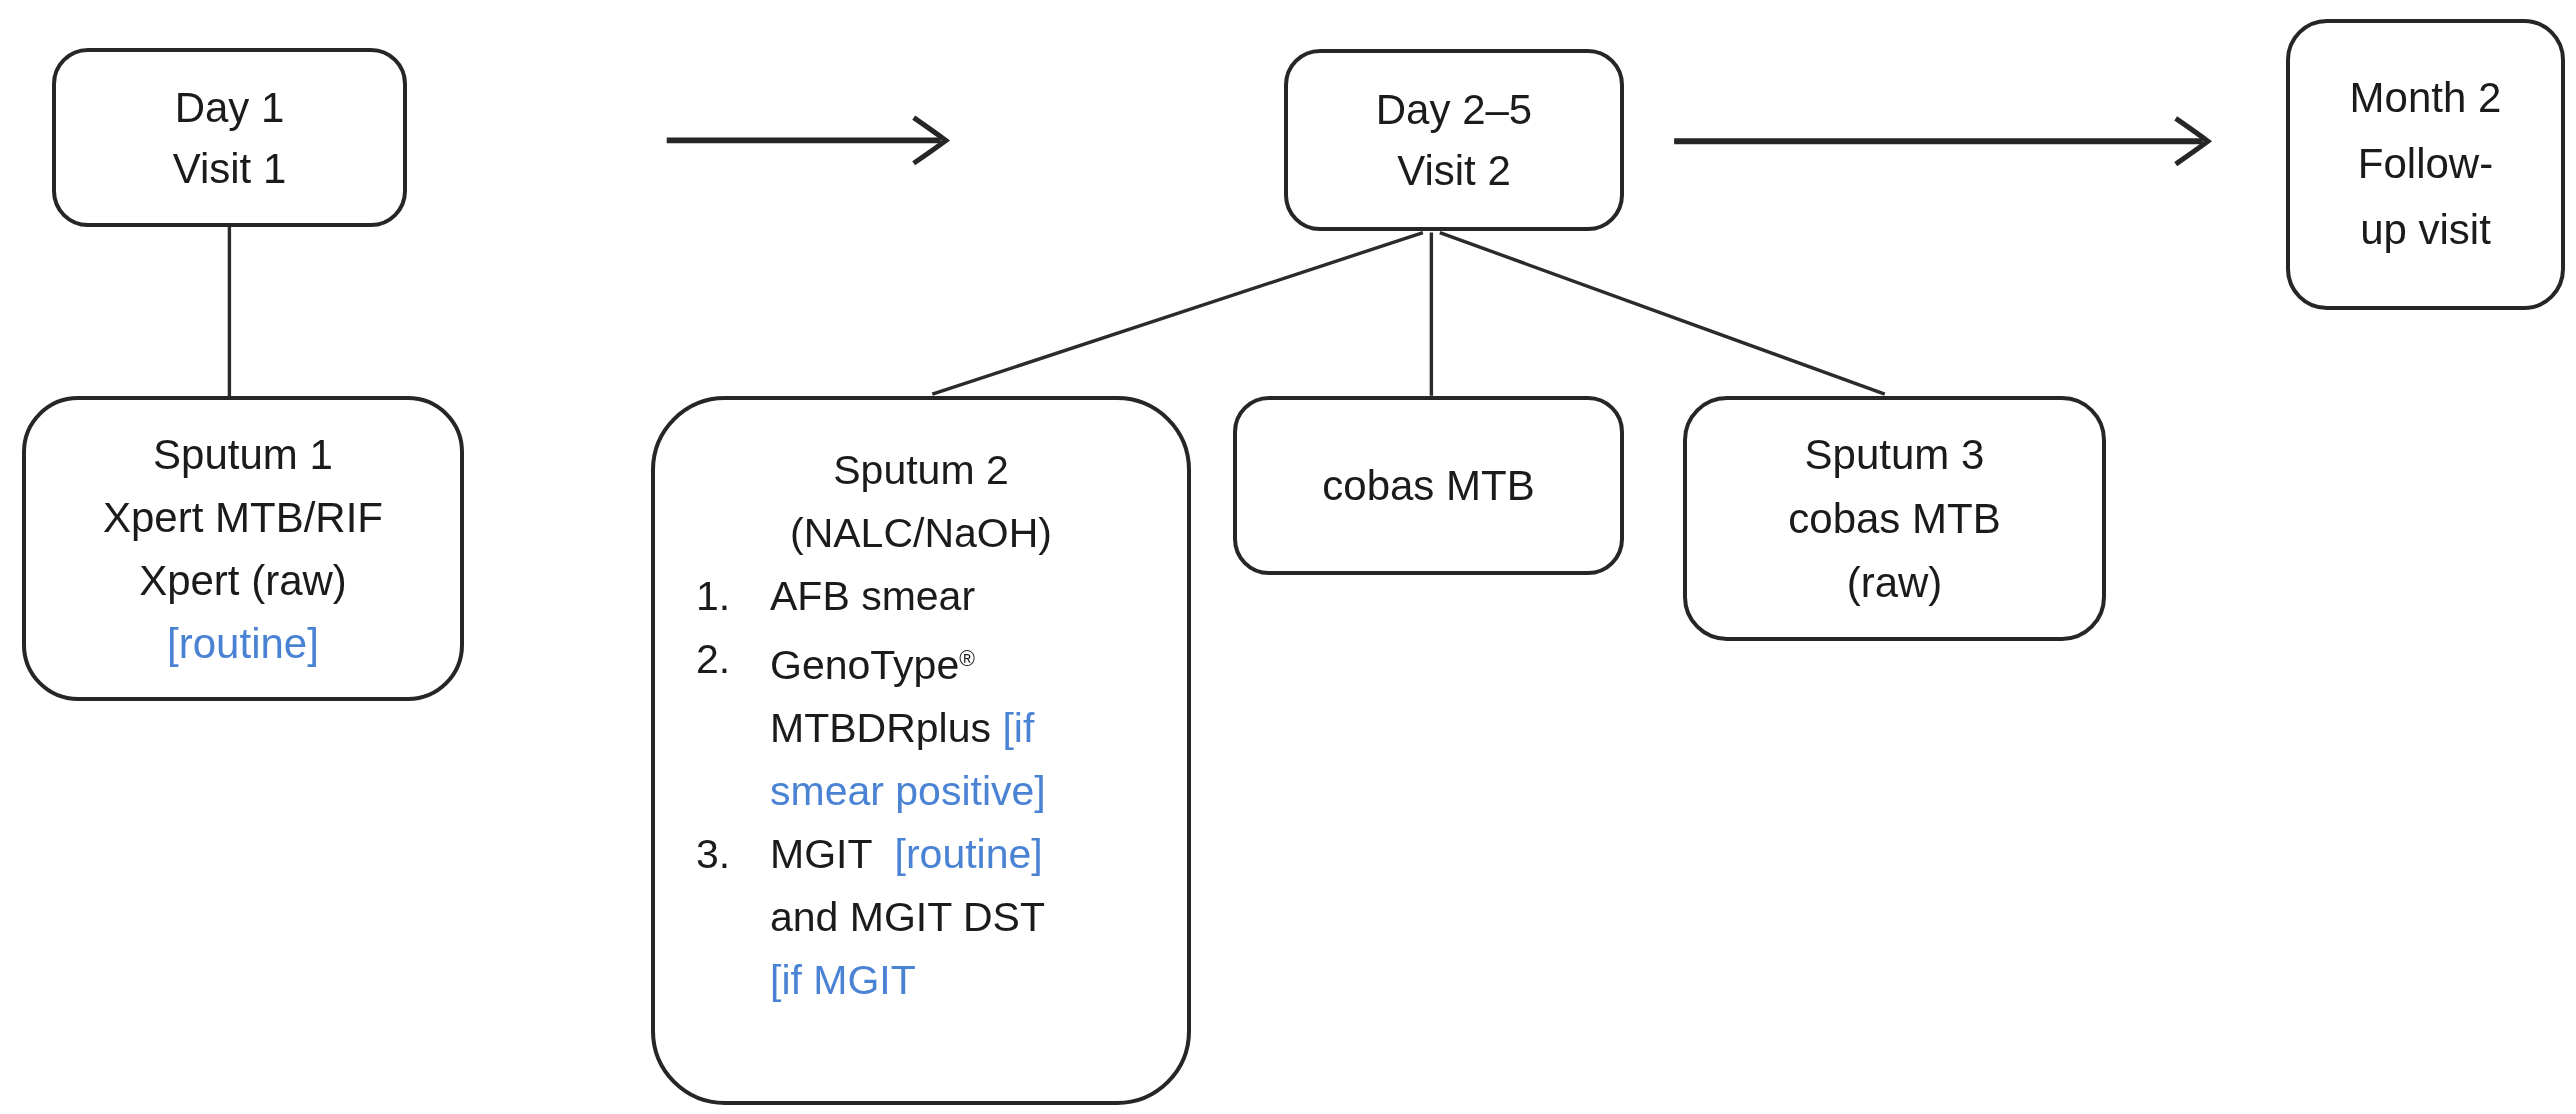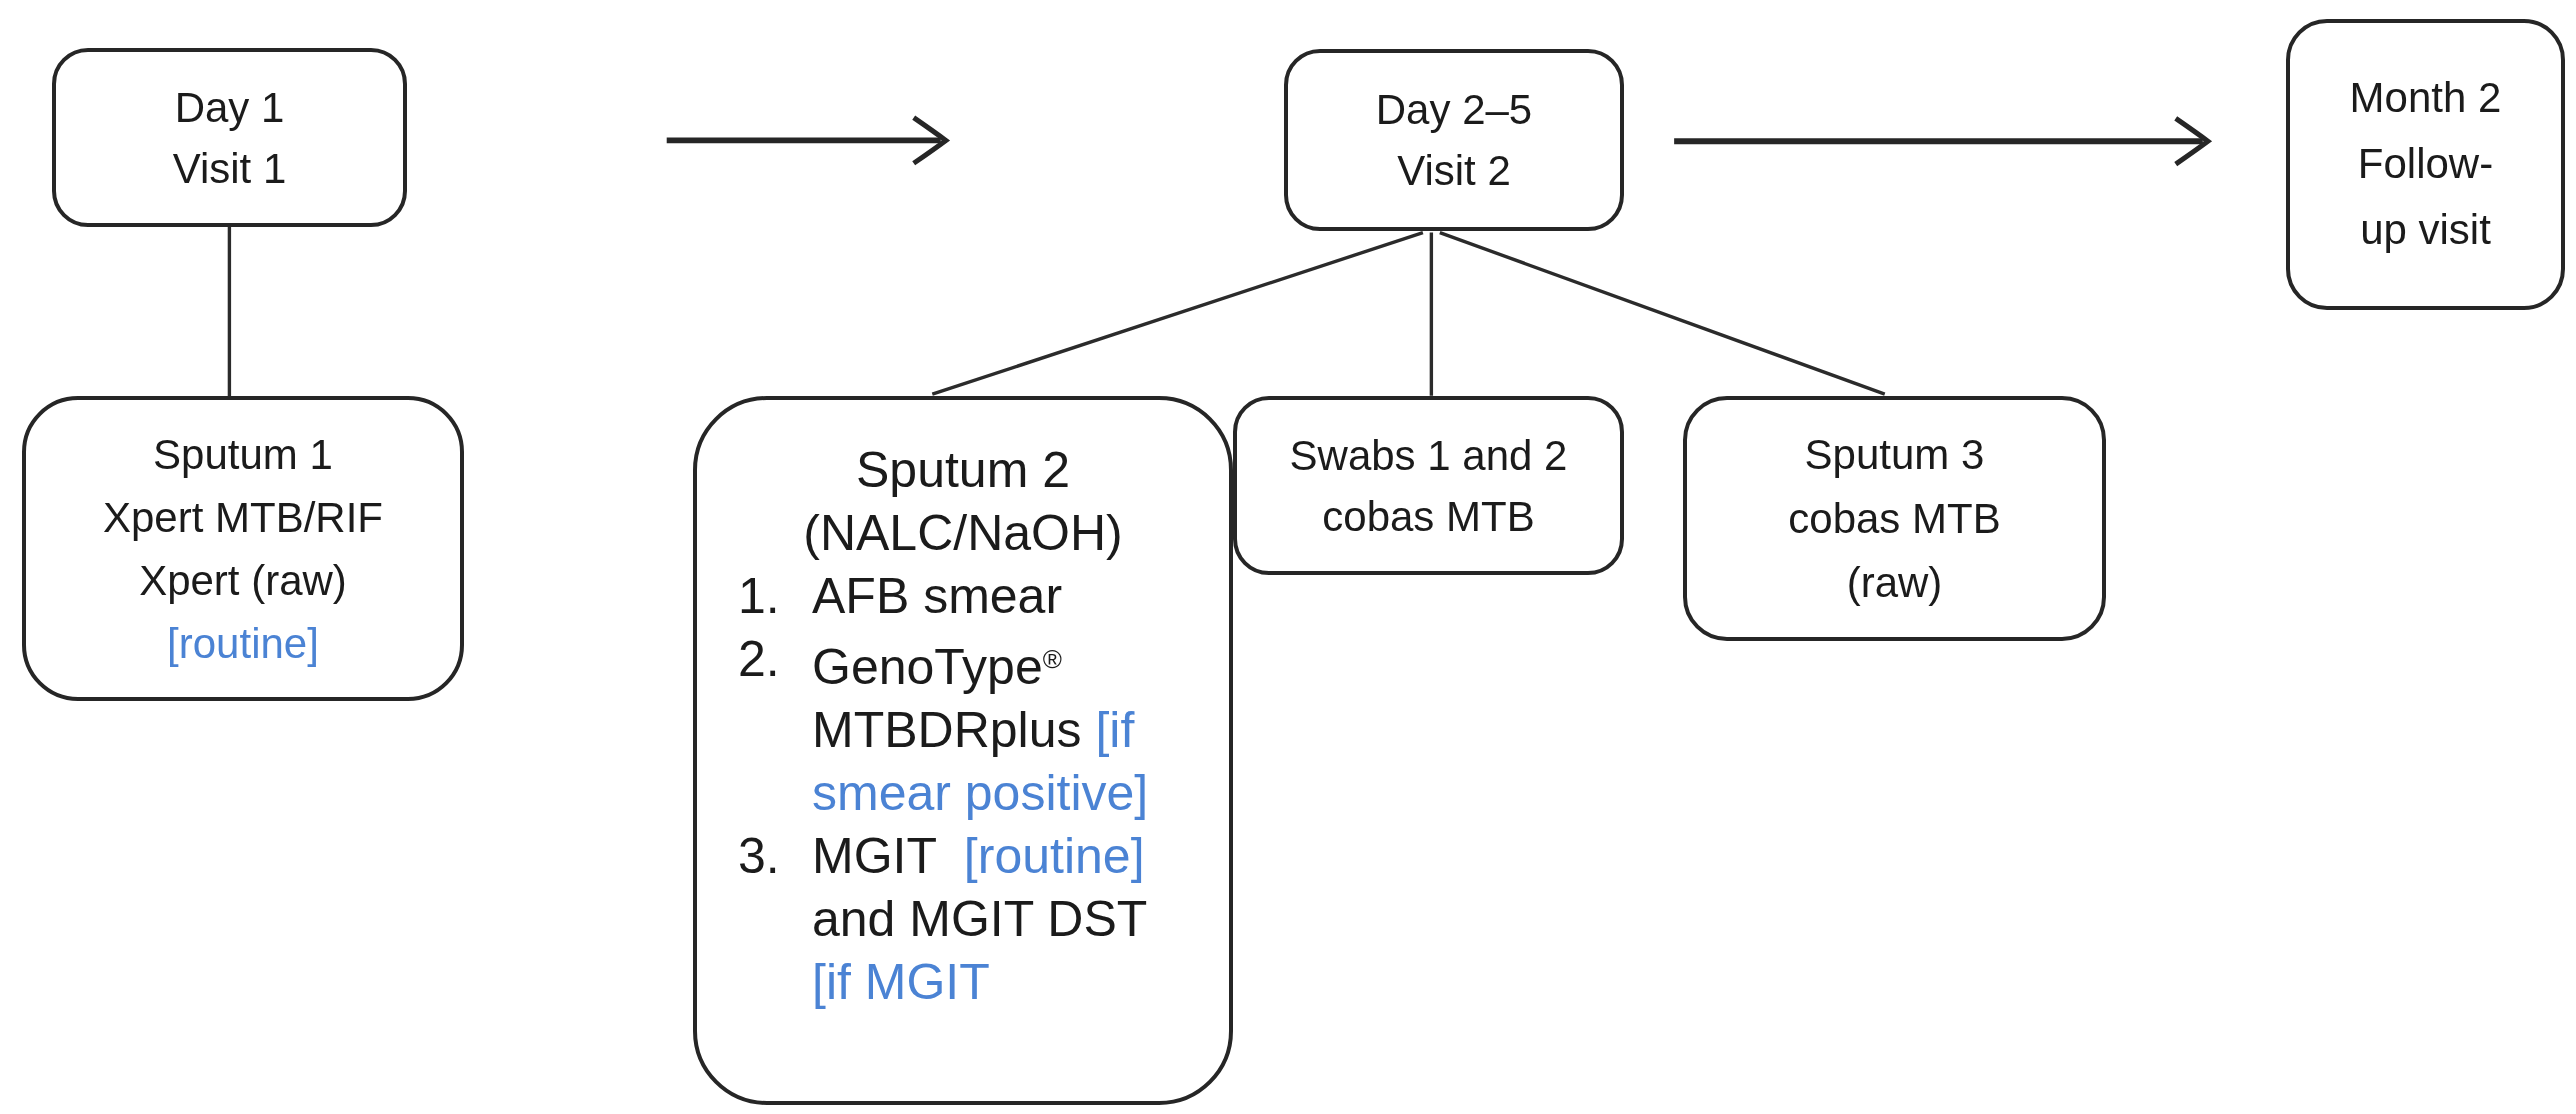--- a/index.html
+++ b/index.html
@@ -34,23 +34,22 @@
   #box-visit2  {left:1284px;top:49px;  width:340px; height:182px; border-radius:36px;}
   #box-month2  {left:2286px;top:18.6px;  width:279px; height:291px; border-radius:41px; line-height:66px;}
   #box-sputum1 {left:22px;  top:396px; width:442px; height:305px; border-radius:56px; line-height:63px;}
   #box-swabs   {left:1233px;top:396px; width:391px; height:179px; border-radius:36px;}
   #box-sputum3 {left:1683px;top:396px; width:423px; height:245px; border-radius:44px; line-height:64px;}
   #box-sputum2 {
     left:651px; top:396px; width:540px; height:709px;
     border-radius:74px;
     justify-content:flex-start;
     padding-top:39px;
-    font-size:50px;
+    font-size:41px;
     line-height:63px;
-    margin-left:42px;
   }
   #sputum2-list{
     width:100%;
     text-align:left;
     padding-left:41px;
     box-sizing:border-box;
   }
   .list-item{display:flex;align-items:flex-start;}
   .list-num{flex:0 0 74px;}
   .list-body{flex:1 1 auto;}
@@ -127,21 +126,20 @@
           <div class="list-body">
             <div class="tline"><span>MGIT &nbsp;</span><span class="blue">[routine]</span></div>
             <div class="tline"><span>and MGIT DST</span></div>
             <div class="tline"><span class="blue">[if MGIT</span></div>
           </div>
         </div>
       </div>
   </div>
 
   <div class="box" id="box-swabs">
-      <div class="tline"><span>Swabs 1 and 2</span></div>
       <div class="tline"><span>cobas MTB</span></div>
     </div>
 
   <div class="box" id="box-sputum3">
       <div class="tline"><span>Sputum 3</span></div>
       <div class="tline"><span>cobas MTB</span></div>
       <div class="tline"><span>(raw)</span></div>
     </div>
 
 </div>

